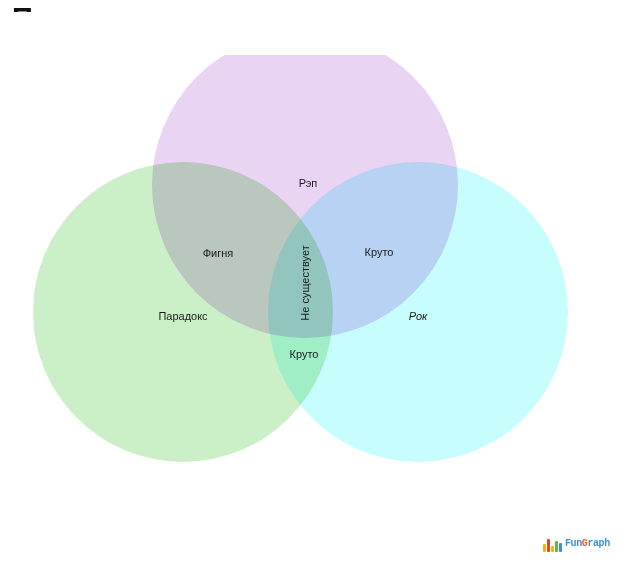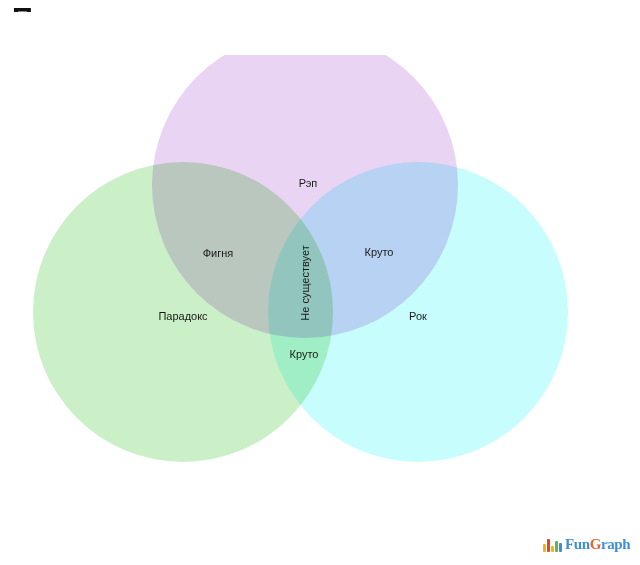--- a/index.html
+++ b/index.html
@@ -69,22 +69,22 @@
     display: flex;
     align-items: flex-end;
     gap: 1px;
     height: 15px;
   }
   .brand-bar {
     width: 3px;
     border-radius: 1px;
   }
   #brand-text {
-    font-family: Liberation Serif, serif;
-    font-size: 15px;
+    font-family: Liberation Mono, monospace;
+    font-size: 10px;
     font-weight: bold;
     letter-spacing: -0.4px;
     line-height: 1;
     white-space: nowrap;
   }
   #brand-text .fun { color: #3f8fd6; }
   #brand-text .g { color: #e8622a; }
   #brand-text .raph { color: #3f8fd6; }
 </style>
 </head>
@@ -102,21 +102,21 @@
         <circle cx="183" cy="300" r="150" fill="#cbf0c8" style="mix-blend-mode: multiply;"></circle>
         <circle cx="418" cy="300" r="150" fill="#c8fdfd" style="mix-blend-mode: multiply;"></circle>
       </g>
       <rect x="0" y="0" width="640" height="43" fill="#ffffff"></rect>
     </svg>
 
     <div class="venn-label" style="left:308px; top:171px;">Рэп</div>
 
     <div class="venn-label" style="left:183px; top:304px;">Парадокс</div>
 
-    <div class="venn-label" style="left:418px; top:304px;">Рок</div>
+    <div class="venn-label" style="left:418px; top:304px;font-style:italic;">Рок</div>
 
     <div class="venn-label" style="left:218px; top:224px;margin-top:17px;">Фигня</div>
 
     <div class="venn-label" style="left:379px; top:240px;">Круто</div>
 
     <div class="venn-label" style="left:304px; top:342px;">Круто</div>
 
     <div class="venn-label rotated" style="left:305px; top:271px;">Не существует</div>
 
   </div>

